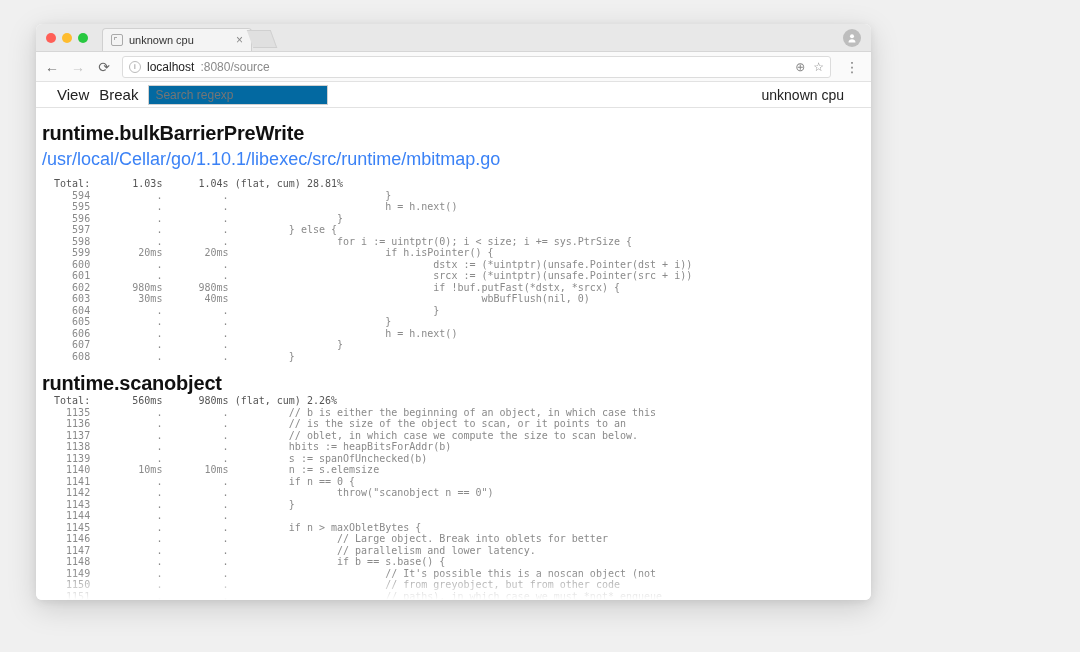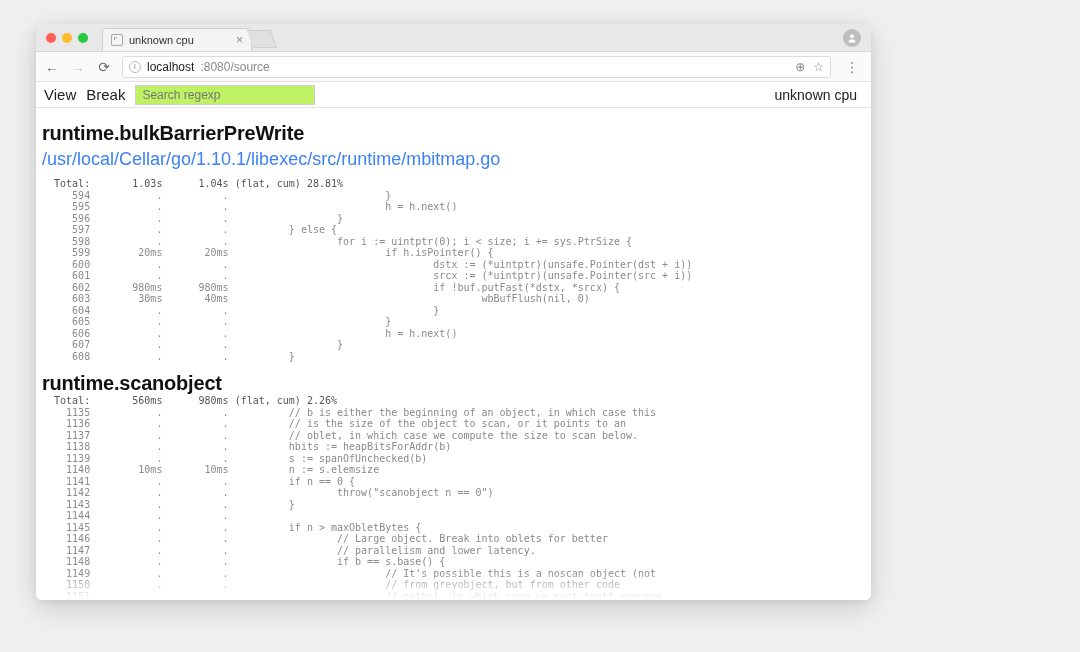--- a/index.html
+++ b/index.html
@@ -85,26 +85,26 @@
   }
   .omnibox .info { width:12px; height:12px; border:1px solid #bbb; border-radius:50%; font-size:8px; color:#888; display:flex; align-items:center; justify-content:center; }
   .omnibox .host { color:#222; }
   .omnibox .rest { color:#8a8a8a; }
   .omnibox .right-icons { margin-left:auto; display:flex; gap:8px; color:#8a8a8a; font-size:12px; }
   .kebab { color:#7a7a7a; font-size:14px; padding:0 4px; }
   
   .pprof-header {
     height: 26px; border-bottom: 1px solid #e2e2e2;
     display:flex; align-items:center; gap: 10px;
-    font-size: 15px; padding: 0 8px;
+    font-size: 15px; padding: 0 21px;
   }
   .pprof-header .menu { color:#222; }
   .pprof-header input {
     font-size: 12px; height: 20px; width: 180px;
-    border: 1px solid #d0d0d0; padding: 0 6px; background:#bef264;
+    border: 1px solid #d0d0d0; padding: 0 6px; background:#0369a1;
   }
   .pprof-header .right { margin-left:auto; font-size: 14px; color:#222; padding-right:6px; }
   
   .content {
     flex:1; overflow-y:hidden; padding: 4px 20px 8px 6px;
     font-size: 13px; color:#111;
     position:relative;
   }
   .fname {
     font-family: Helvetica, Arial, sans-serif;

